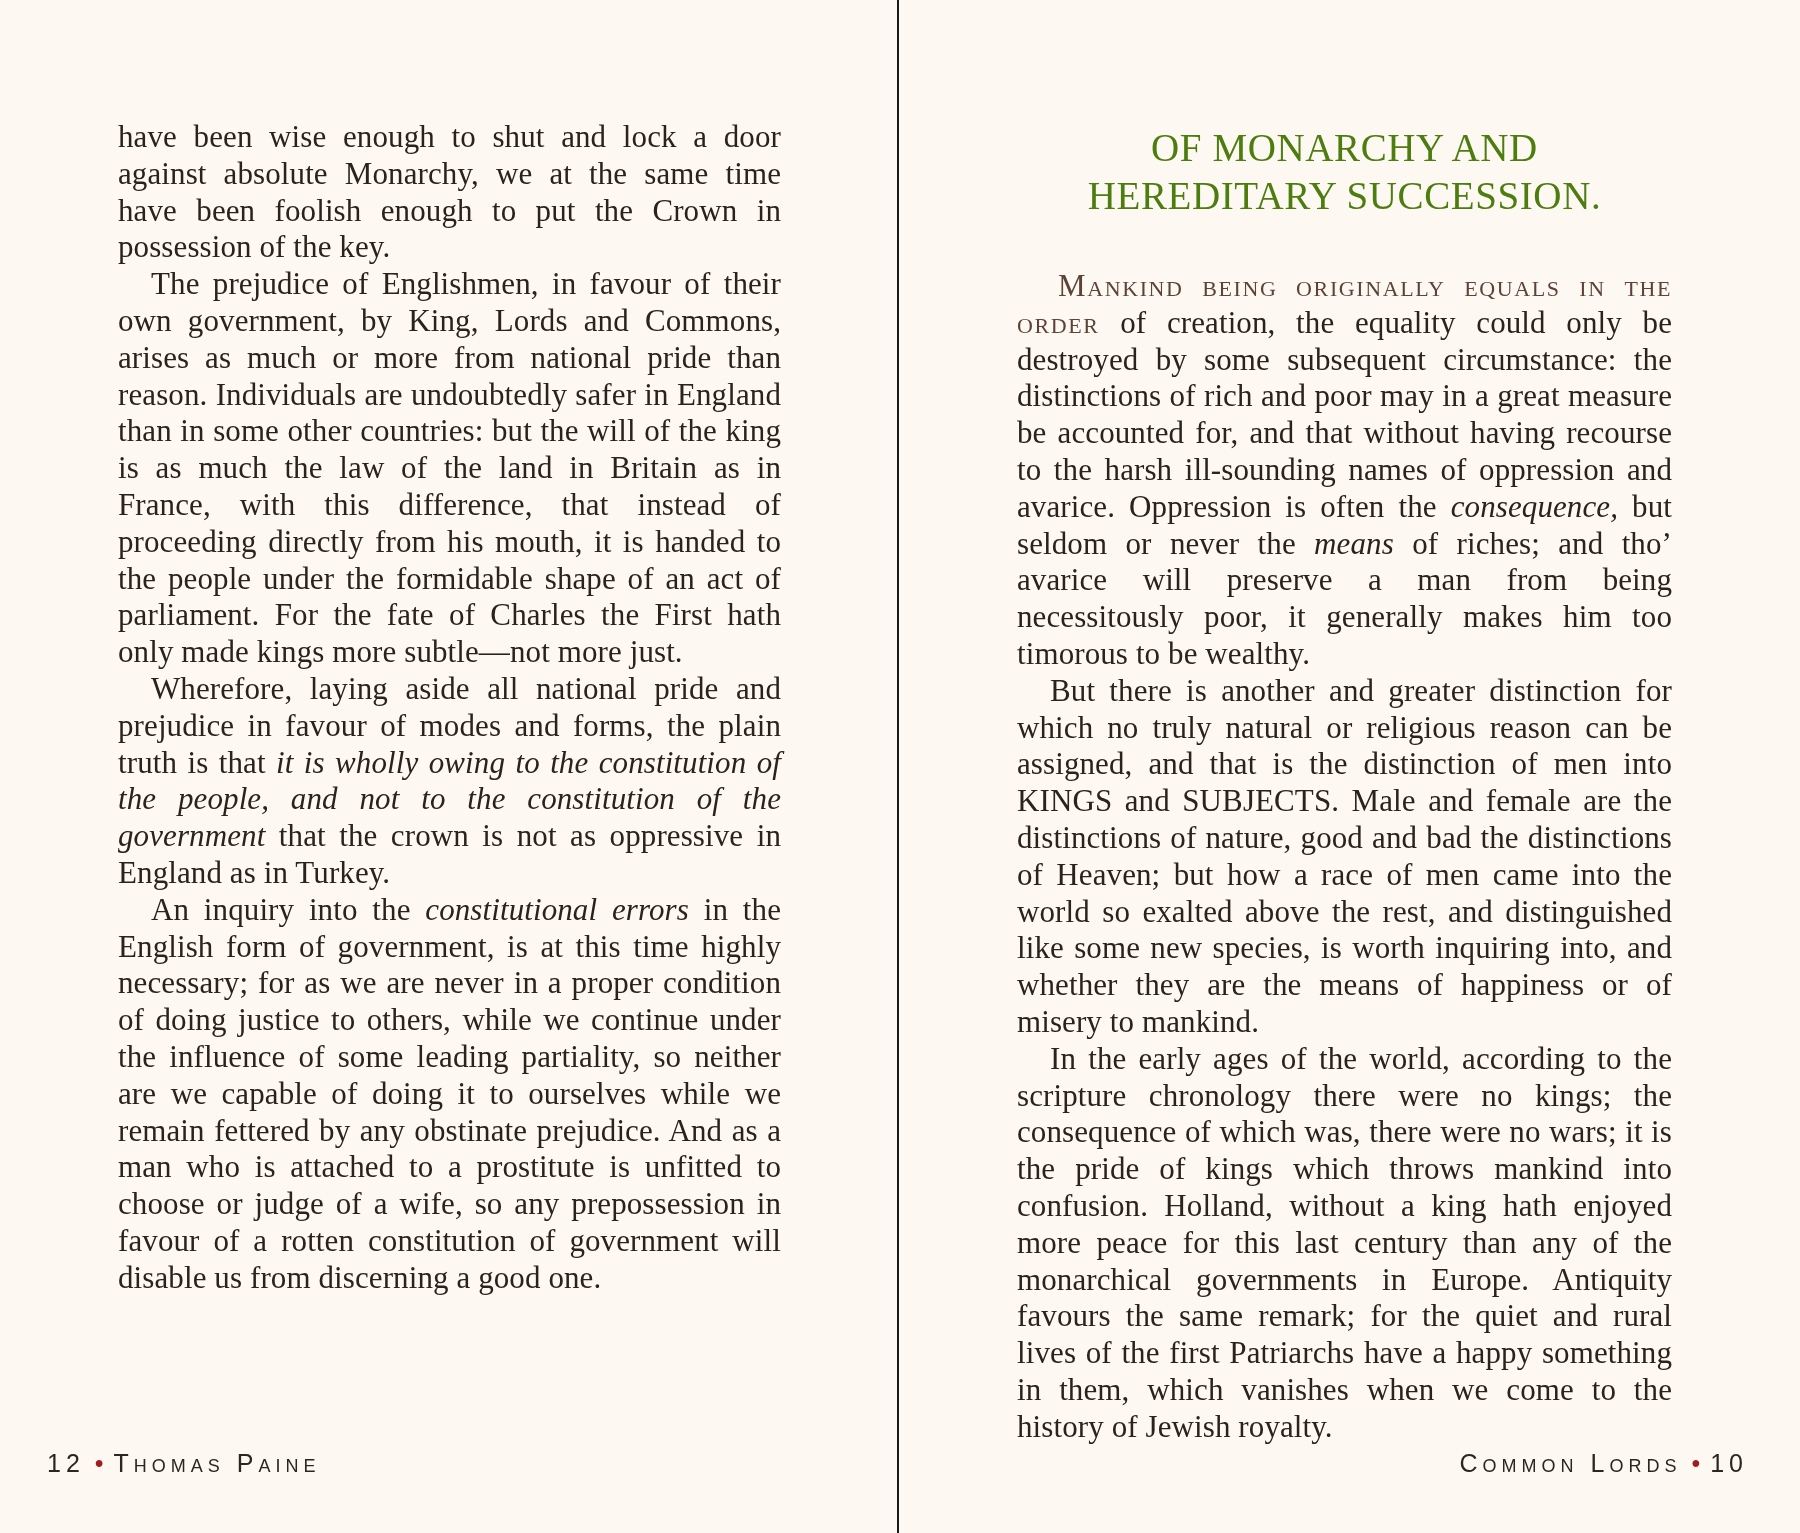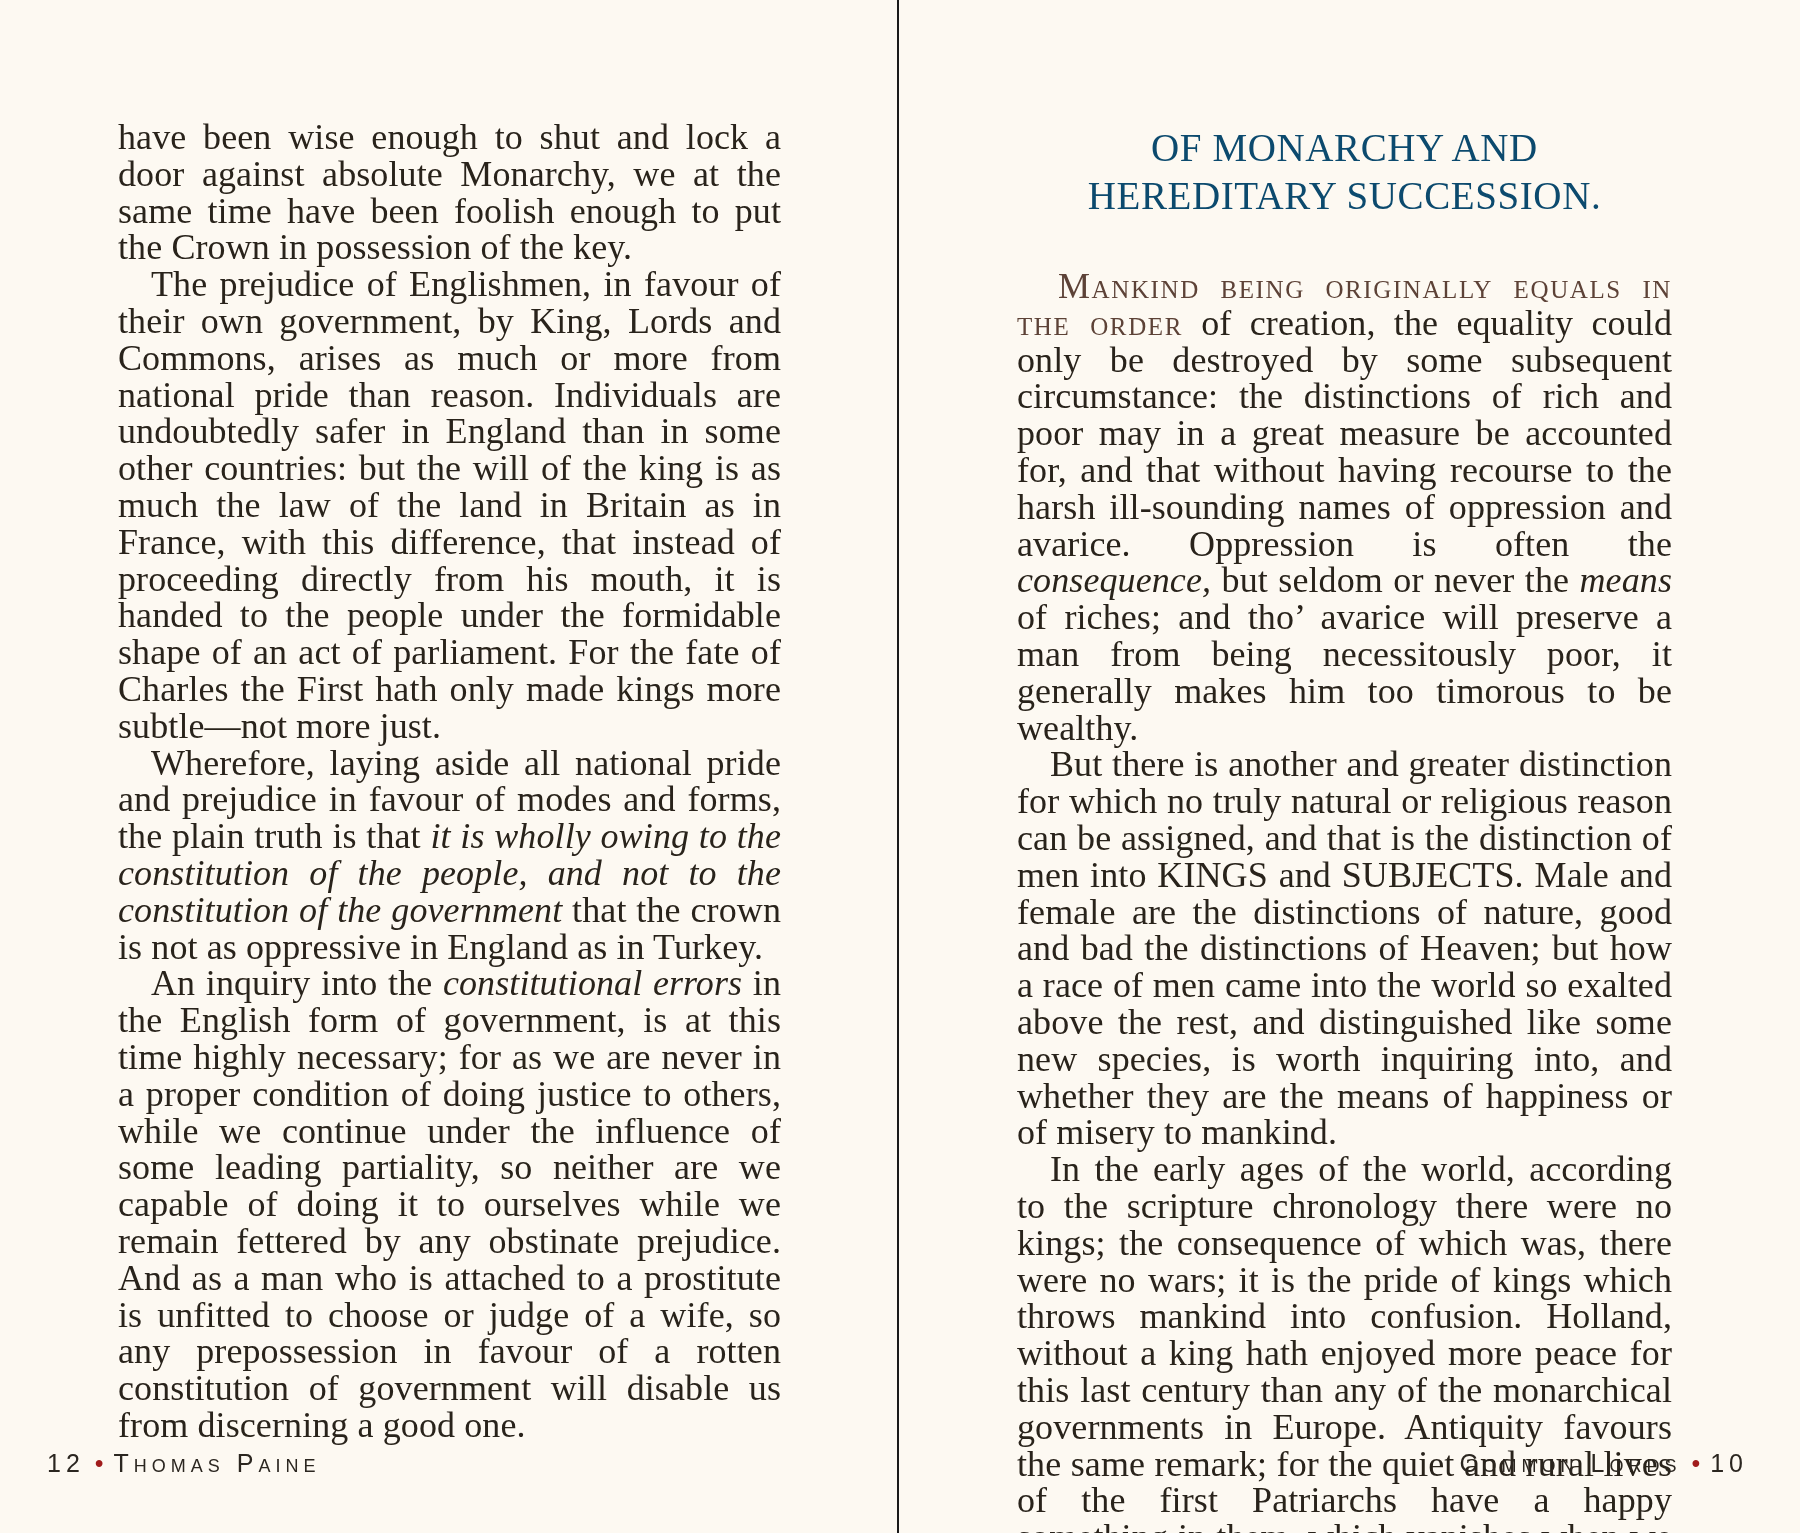--- a/index.html
+++ b/index.html
@@ -13,21 +13,21 @@
   }
   .spread { position: absolute; inset: 0; }
   .divider {
     position: absolute; left: 897px; top: 0;
     width: 2px; height: 1533px;
     background: #1a1a1a;
   }
   .body-text {
     position: absolute;
     text-align: justify;
-    font-size: 36px;
+    font-size: 31px;
     line-height: 36.8px;
     letter-spacing: 0.1px;
   }
   .left-body  { left: 118px;  top: 119px; width: 663px; }
   .right-body { left: 1017px; top: 268px; width: 655px; }
   .body-text p { margin: 0; }
   .body-text p.indent { text-indent: 33px; }
   .seg-normal { font-style: normal; }
   .seg-italic { font-style: italic; }
   .seg-smallcaps {
@@ -35,21 +35,21 @@
     letter-spacing: 1.6px;
     color: #5d4237;
     margin-left: 41px;
   }
   .chapter-heading {
     position: absolute; left: 1017px; top: 124px; width: 655px;
     text-align: center;
     font-size: 39px;
     line-height: 48px;
     letter-spacing: 0.6px;
-    color: #0c4a6e;
+    color: #4d7c0f;
     font-weight: normal;
     margin: 0;
   }
   .footer {
     position: absolute; top: 1449px;
     font-family: "Liberation Sans", sans-serif;
     font-size: 25px;
     letter-spacing: 5px;
     color: #2b2620;
     font-variant: small-caps;

